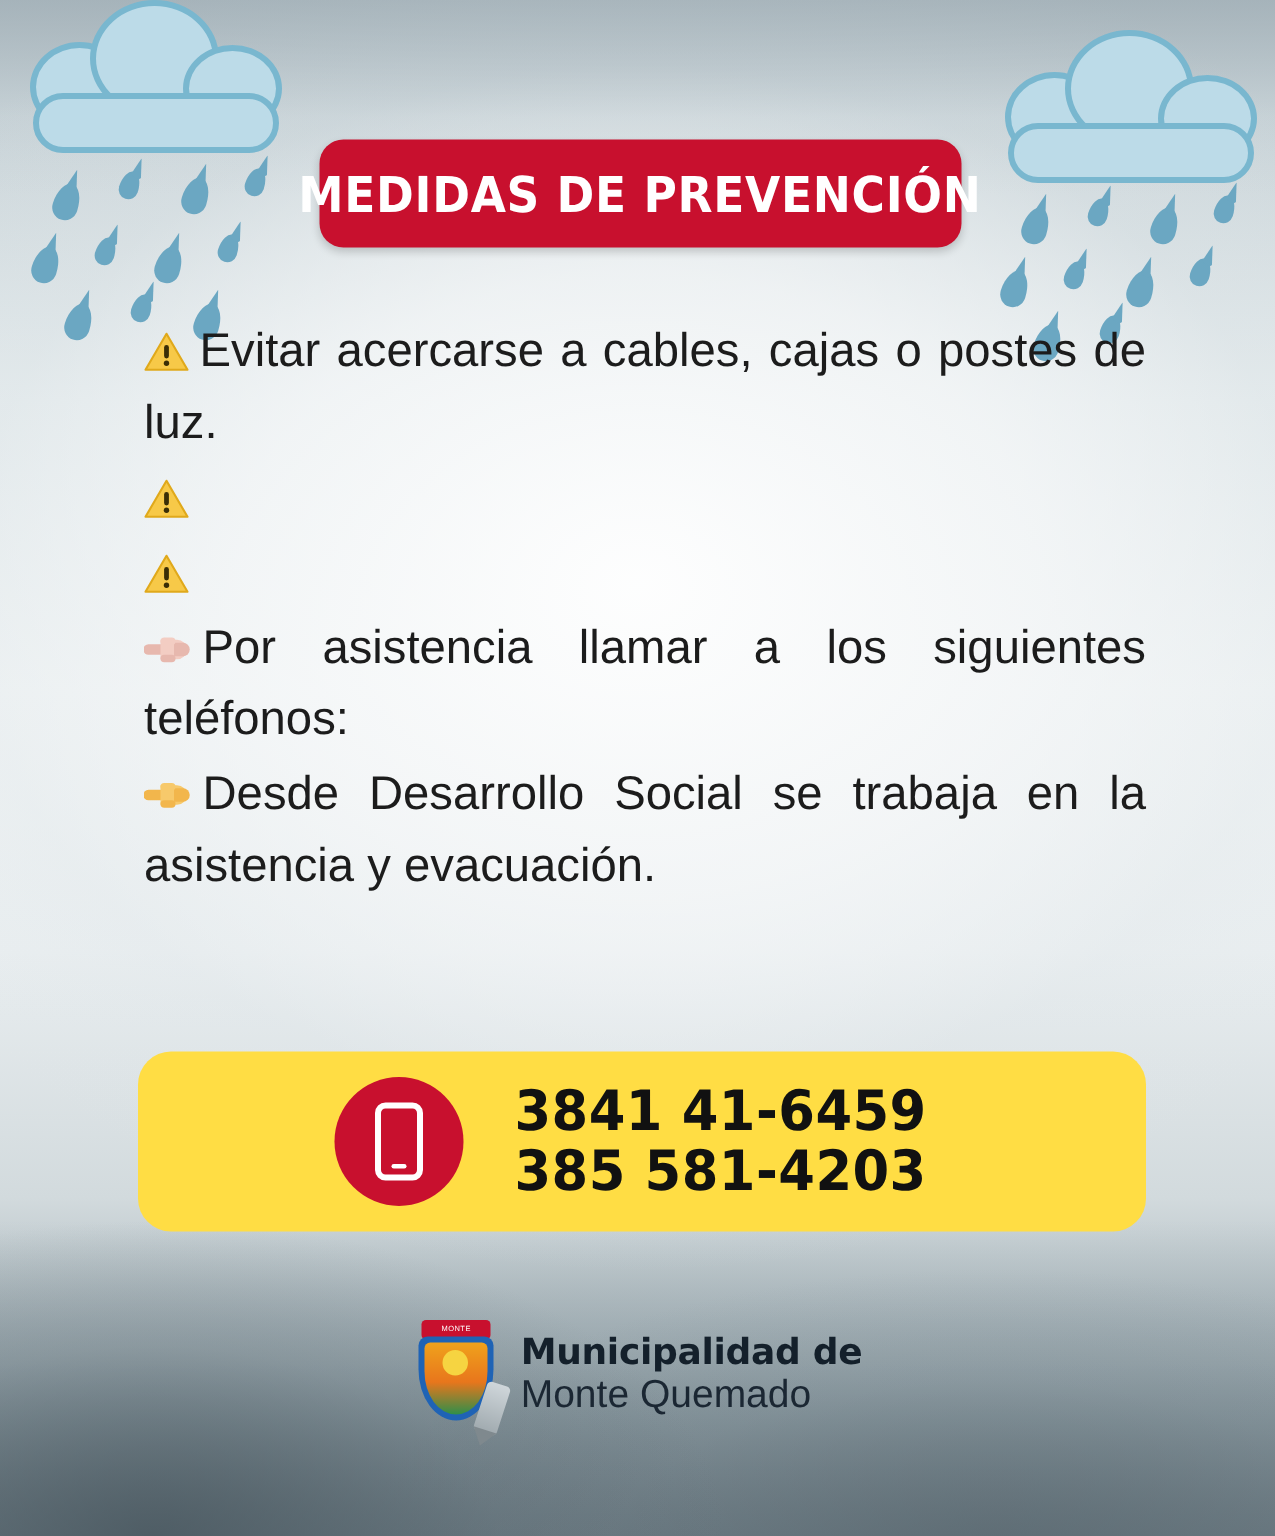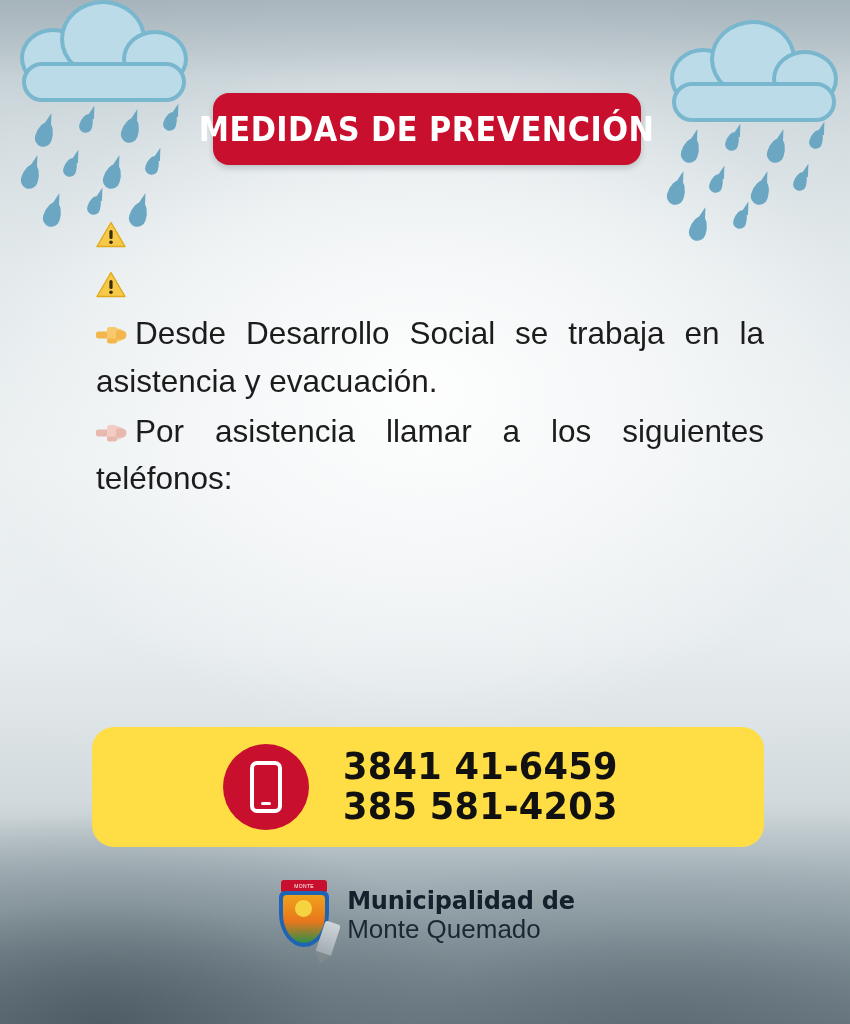--- a/index.html
+++ b/index.html
@@ -149,21 +149,21 @@
   .warn-svg, .hand-svg {
     display: inline-block;
     vertical-align: -4px;
     margin-right: 7px;
   }
 
   
   .phonebox {
     position: absolute;
     left: 92px;
-    top: 727px;
+    top: 701px;
     width: 672px;
     height: 120px;
     background: #ffdd44;
     border-radius: 22px;
     display: flex;
     align-items: center;
     justify-content: center;
     gap: 34px;
   }
   .phone-circle {
@@ -352,57 +352,64 @@
     <div class="drop" style="left: 22px;  top: 178px;"></div>
     <div class="drop sm" style="left: 66px;  top: 172px;"></div>
   </div>
 
   <div class="banner">
     <div class="banner-title">MEDIDAS DE PREVENCIÓN</div>
   </div>
 
   <div class="content">
 
+    <div class="tip">
+      <svg class="warn-svg" width="30" height="27" viewBox="0 0 30 27">
+        <path d="M15 1.5 L29 25.5 L1 25.5 Z" fill="#f7c948" stroke="#e0a91b" stroke-width="1.4" stroke-linejoin="round"></path>
+        <rect x="13.4" y="9" width="3.2" height="9" rx="1.6" fill="#3a2e06"></rect>
+        <circle cx="15" cy="21.2" r="1.8" fill="#3a2e06"></circle>
+      </svg><span>Evitar acercarse a cables, cajas o postes de luz.</span>
+    </div>
 
     <div class="tip">
       <svg class="warn-svg" width="30" height="27" viewBox="0 0 30 27">
         <path d="M15 1.5 L29 25.5 L1 25.5 Z" fill="#f7c948" stroke="#e0a91b" stroke-width="1.4" stroke-linejoin="round"></path>
         <rect x="13.4" y="9" width="3.2" height="9" rx="1.6" fill="#3a2e06"></rect>
         <circle cx="15" cy="21.2" r="1.8" fill="#3a2e06"></circle>
       </svg>
     </div>
 
     <div class="tip nojust">
       <svg class="warn-svg" width="30" height="27" viewBox="0 0 30 27">
         <path d="M15 1.5 L29 25.5 L1 25.5 Z" fill="#f7c948" stroke="#e0a91b" stroke-width="1.4" stroke-linejoin="round"></path>
         <rect x="13.4" y="9" width="3.2" height="9" rx="1.6" fill="#3a2e06"></rect>
         <circle cx="15" cy="21.2" r="1.8" fill="#3a2e06"></circle>
       </svg>
+    </div>
+
+    <div class="tip">
+      <svg class="hand-svg" width="32" height="26" viewBox="0 0 32 26">
+        <path d="M3 9.5 h10 v7 H3 a3.5 3.5 0 0 1 0 -7 Z" fill="#e7b8ae"></path>
+        <path d="M11 6.5 h11 a4 4 0 0 1 0 13 H11 Z" fill="#f3cdc3"></path>
+        <path d="M20 8.5 h6 a3.2 3.2 0 0 1 0 9 h-6 Z" fill="#e7b8ae"></path>
+        <rect x="11" y="5" width="10" height="5" rx="2.5" fill="#f3cdc3"></rect>
+        <rect x="11" y="16.5" width="10" height="5" rx="2.5" fill="#e7b8ae"></rect>
+      </svg><span>Por asistencia llamar a los siguientes teléfonos:</span>
     </div>
 
     <div class="tip">
       <svg class="hand-svg" width="32" height="26" viewBox="0 0 32 26">
         <path d="M3 9.5 h10 v7 H3 a3.5 3.5 0 0 1 0 -7 Z" fill="#f2b64c"></path>
         <path d="M11 6.5 h11 a4 4 0 0 1 0 13 H11 Z" fill="#f7c96b"></path>
         <path d="M20 8.5 h6 a3.2 3.2 0 0 1 0 9 h-6 Z" fill="#f2b64c"></path>
         <rect x="11" y="5" width="10" height="5" rx="2.5" fill="#f7c96b"></rect>
         <rect x="11" y="16.5" width="10" height="5" rx="2.5" fill="#f2b64c"></rect>
       </svg><span>Desde Desarrollo Social se trabaja en la asistencia y evacuación.</span>
     </div>
 
-    <div class="tip">
-      <svg class="hand-svg" width="32" height="26" viewBox="0 0 32 26">
-        <path d="M3 9.5 h10 v7 H3 a3.5 3.5 0 0 1 0 -7 Z" fill="#e7b8ae"></path>
-        <path d="M11 6.5 h11 a4 4 0 0 1 0 13 H11 Z" fill="#f3cdc3"></path>
-        <path d="M20 8.5 h6 a3.2 3.2 0 0 1 0 9 h-6 Z" fill="#e7b8ae"></path>
-        <rect x="11" y="5" width="10" height="5" rx="2.5" fill="#f3cdc3"></rect>
-        <rect x="11" y="16.5" width="10" height="5" rx="2.5" fill="#e7b8ae"></rect>
-      </svg><span>Por asistencia llamar a los siguientes teléfonos:</span>
-    </div>
-
   </div>
 
   <div class="phonebox">
     <div class="phone-circle">
       <div class="phone-glyph"></div>
     </div>
     <div class="numbers">
       <div>3841 41-6459</div>
       <div>385 581-4203</div>
     </div>

